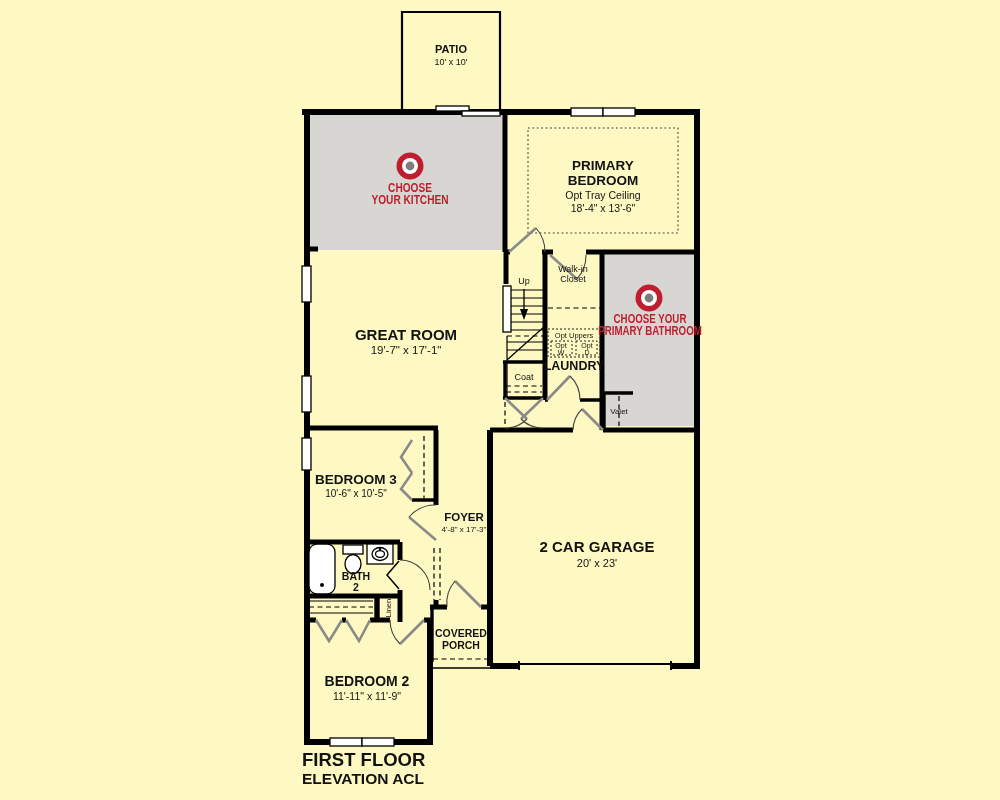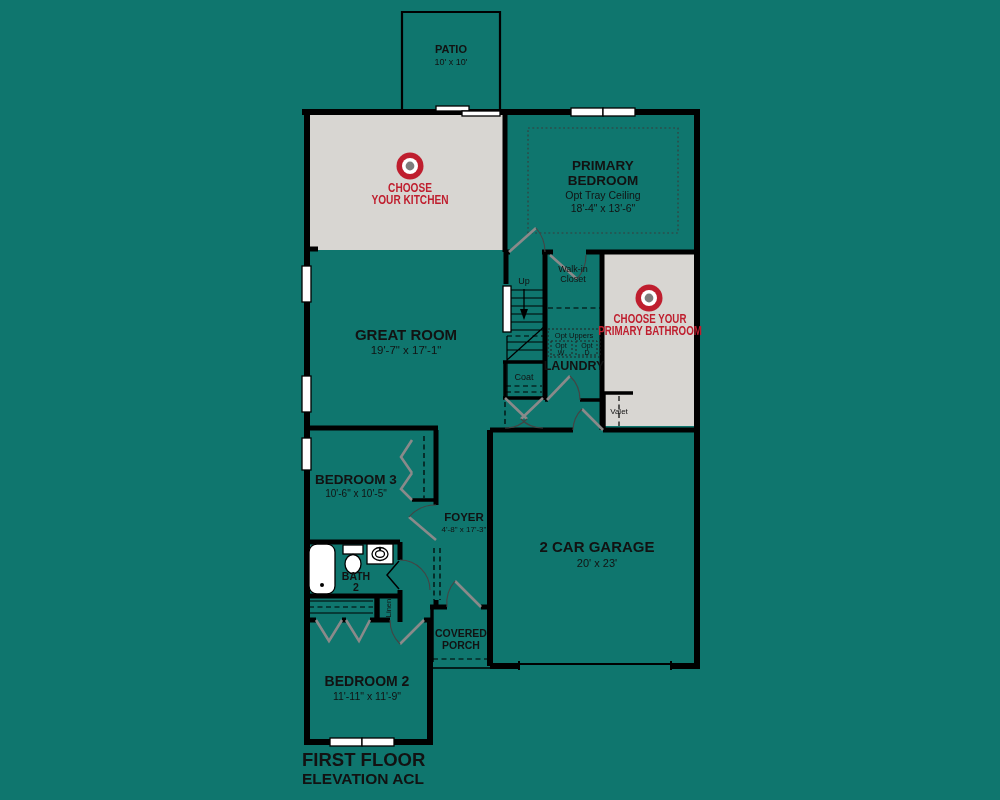--- a/index.html
+++ b/index.html
@@ -1,16 +1,16 @@
 <!DOCTYPE html>
 <html style="--accent-red: #bf1e2e; --room-gray: #d8d6d2; --logo-center-gray: #7d7d7d;"><head>
 <meta charset="utf-8">
 <style>
   html,body{margin:0;padding:0;background:#ffffff;}
-  .page{position:relative;width:1000px;height:800px;background:#0f766e;overflow:hidden;}
+  .page{position:relative;width:1000px;height:800px;background:#fef9c3;overflow:hidden;}
   svg{display:block;}
   text{font-family:"Liberation Sans", sans-serif;fill:#121212;}
   .b{font-weight:bold;}
   .wall{stroke:#000;fill:none;}
   .thin{stroke:#000;fill:none;}
   .win{fill:#fff;stroke:#000;stroke-width:1.3;}
   .dash{stroke:#000;fill:none;stroke-width:1.2;stroke-dasharray:5,3.5;}
   .dot{stroke:#3a3a3a;fill:none;stroke-width:1.1;stroke-dasharray:1.8,2.6;}
   .optdot{stroke:#222;fill:none;stroke-width:1;stroke-dasharray:2,2;}
   .leaf{stroke:#8a8a8a;stroke-width:2.6;fill:none;}

